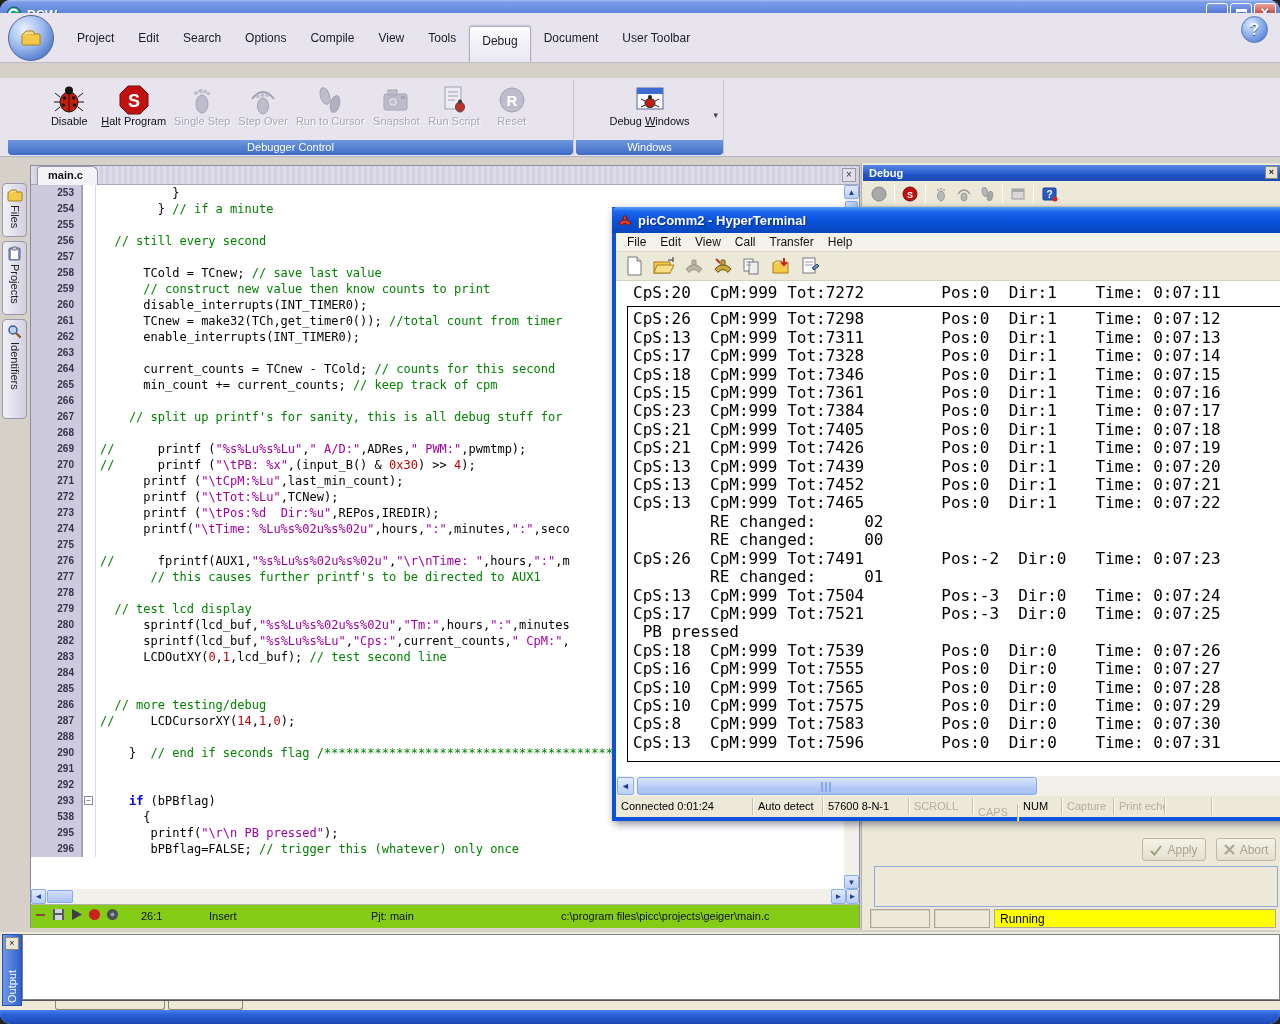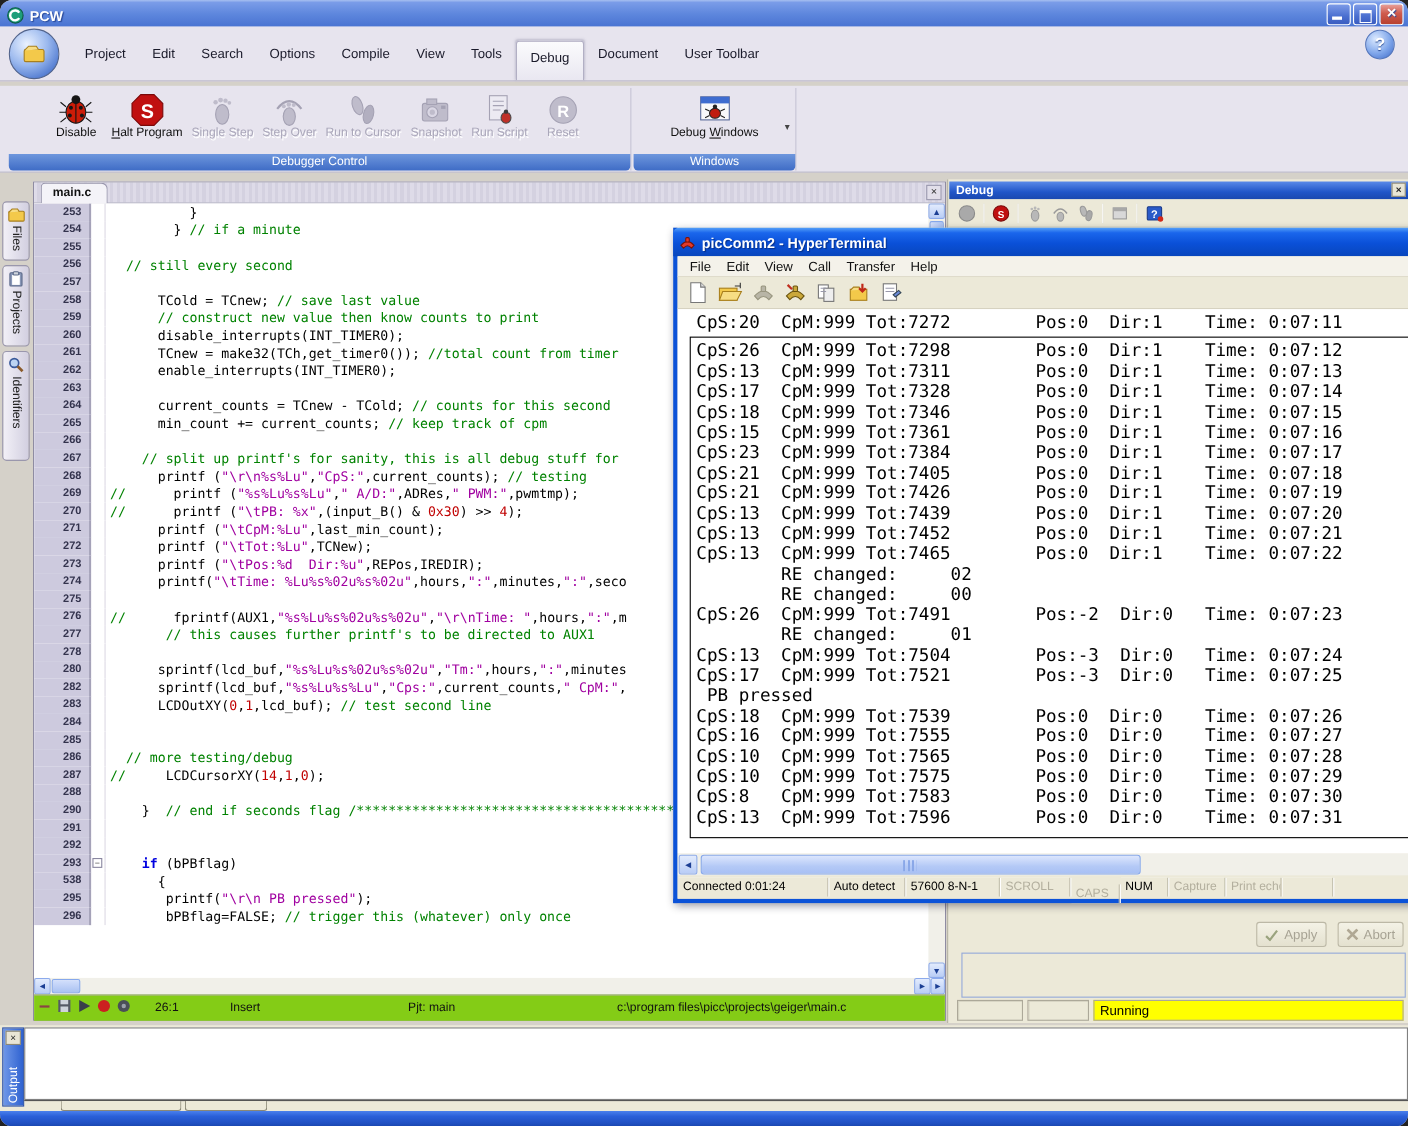--- a/index.html
+++ b/index.html
@@ -16,21 +16,21 @@
   .winbtns{position:absolute;right:4px;top:3px;display:flex;gap:2px;}
   .wbtn{width:22px;height:20px;border-radius:3px;border:1px solid #fff;
     background:linear-gradient(180deg,#7d9be8,#4a6fd0 60%,#3a5cc0);position:relative;}
   .wbtn.close{background:linear-gradient(180deg,#e8a19a,#cf5b4e 45%,#b8402f);}
   .wbtn.min::after{content:"";position:absolute;left:4px;bottom:4px;width:9px;height:3px;background:#fff;}
   .wbtn.restore::after{content:"";position:absolute;left:5px;top:5px;width:9px;height:8px;
     border:1px solid #fff;border-top:3px solid #fff;}
   .wbtn.close::after{content:"×";position:absolute;left:0;top:-1px;width:100%;text-align:center;
     color:#fff;font-size:15px;font-weight:bold;}
 
-  .menurow{position:absolute;left:0;top:24px;width:1280px;height:50px;background:#e7e4ee;
+  .menurow{position:absolute;left:0;top:13px;width:1280px;height:50px;background:#e7e4ee;
     border-bottom:1px solid #bdbacb;padding-left:48px;}
   .orb{position:absolute;left:8px;top:2px;width:46px;height:46px;border-radius:50%;
     background:radial-gradient(circle at 35% 30%,#eaf2ff,#9ab8ee 45%,#5a82d4 75%,#3a5cb0);
     border:1px solid #52648c;display:flex;align-items:center;justify-content:center;}
   .menuitems{position:absolute;left:66px;top:0;height:50px;display:flex;align-items:center;}
   .mitem{padding:5px 11px;font-size:12px;color:#1a1a2a;margin-right:2px;}
   .mitem.active{background:linear-gradient(180deg,#fbfbfd,#e9e7f1);border:1px solid #b2afc4;
     border-bottom:none;border-radius:3px 3px 0 0;padding:7px 12px 14px 12px;margin-bottom:-12px;
     box-shadow:0 -1px 2px rgba(120,120,150,.35);}
   .helporb{position:absolute;right:12px;top:3px;width:27px;height:27px;border-radius:50%;
@@ -462,21 +462,20 @@
           <span class="ctext"></span>
         </div>
         <div class="crow">
           <span class="ln">267</span>
           <span class="fold"></span>
           <span class="ctext"><span class="cmt">    // split up printf's for sanity, this is all debug stuff for</span></span>
         </div>
         <div class="crow">
           <span class="ln">268</span>
           <span class="fold"></span>
-          <span class="ctext"><span class="pln">      printf (</span><span class="str">"\r\n%s%Lu"</span><span class="pln">,</span><span class="str">"CpS:"</span><span class="pln">,current_counts); </span><span class="cmt">// testing</span></span>
         </div>
         <div class="crow">
           <span class="ln">269</span>
           <span class="fold"></span>
           <span class="ctext"><span class="cmt">//</span><span class="pln">      printf (</span><span class="str">"%s%Lu%s%Lu"</span><span class="pln">,</span><span class="str">" A/D:"</span><span class="pln">,ADRes,</span><span class="str">" PWM:"</span><span class="pln">,pwmtmp);</span></span>
         </div>
         <div class="crow">
           <span class="ln">270</span>
           <span class="fold"></span>
           <span class="ctext"><span class="cmt">//</span><span class="pln">      printf (</span><span class="str">"\tPB: %x"</span><span class="pln">,(input_B() &amp; </span><span class="num">0x30</span><span class="pln">) &gt;&gt; </span><span class="num">4</span><span class="pln">);</span></span>
@@ -513,20 +512,25 @@
         </div>
         <div class="crow">
           <span class="ln">277</span>
           <span class="fold"></span>
           <span class="ctext"><span class="cmt">       // this causes further printf's to be directed to AUX1</span></span>
         </div>
         <div class="crow">
           <span class="ln">278</span>
           <span class="fold"></span>
           <span class="ctext"></span>
+        </div>
+        <div class="crow">
+          <span class="ln">279</span>
+          <span class="fold"></span>
+          <span class="ctext"><span class="cmt">  // test lcd display</span></span>
         </div>
         <div class="crow">
           <span class="ln">280</span>
           <span class="fold"></span>
           <span class="ctext"><span class="pln">      sprintf(lcd_buf,</span><span class="str">"%s%Lu%s%02u%s%02u"</span><span class="pln">,</span><span class="str">"Tm:"</span><span class="pln">,hours,</span><span class="str">":"</span><span class="pln">,minutes</span></span>
         </div>
         <div class="crow">
           <span class="ln">282</span>
           <span class="fold"></span>
           <span class="ctext"><span class="pln">      sprintf(lcd_buf,</span><span class="str">"%s%Lu%s%Lu"</span><span class="pln">,</span><span class="str">"Cps:"</span><span class="pln">,current_counts,</span><span class="str">" CpM:"</span><span class="pln">,</span></span>

